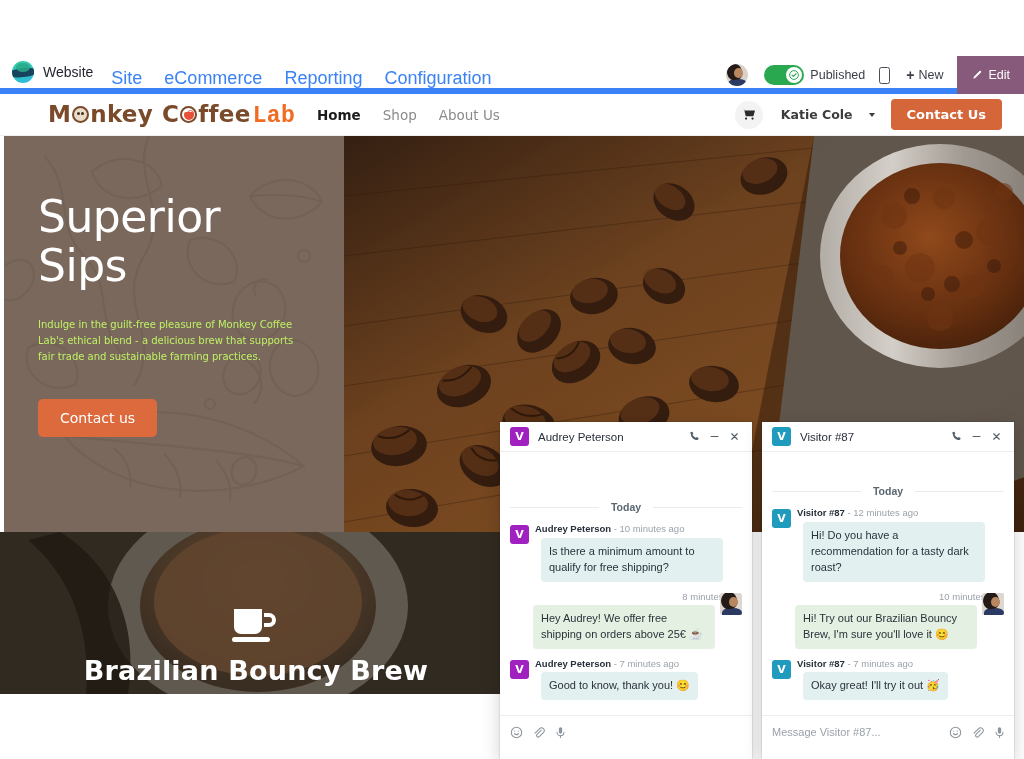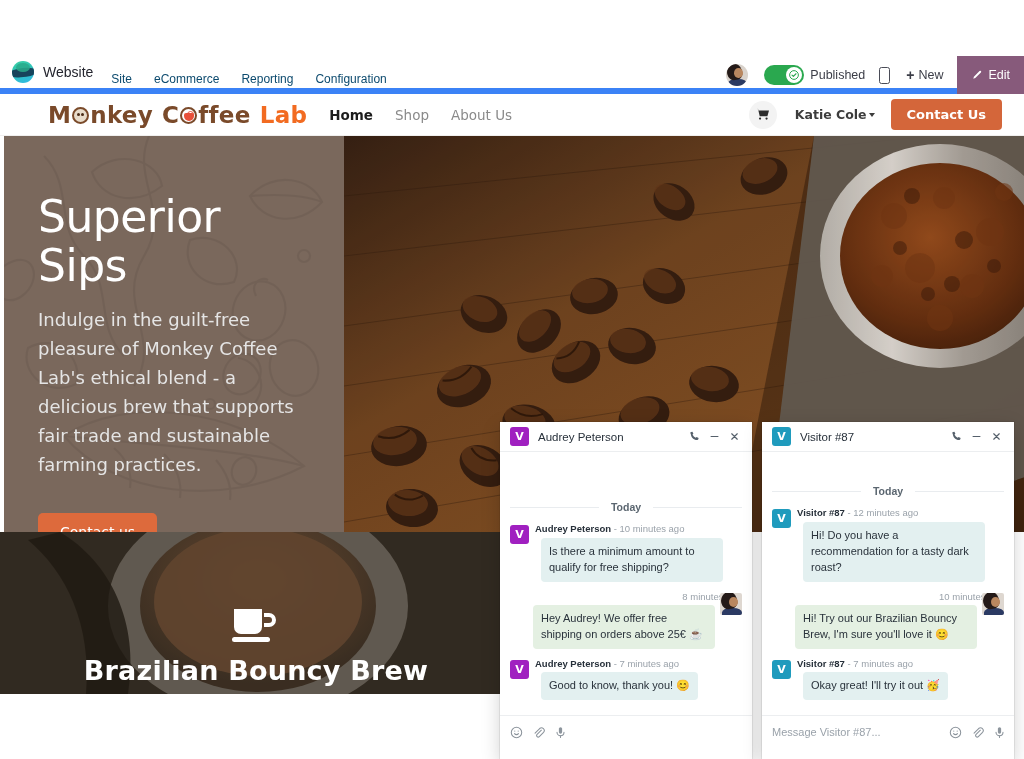--- a/index.html
+++ b/index.html
@@ -28,21 +28,21 @@
   }
   .odoo-logo::after {
     content: ""; position: absolute; left: 4px; top: 2px;
     width: 14px; height: 9px; border-radius: 50%;
     background: #2aa98a; opacity:.85;
   }
   #app-name {
     font-size: 14px; color: #24252e; font-weight: 400; margin-right: 18px;
   }
   .bmenu {
-    font-size: 12px; color: #0c4a6e; margin-right: 22px; cursor: default; margin-top: 13px;
+    font-size: 18px; color: #3b82f6; margin-right: 22px; cursor: default; margin-top: 13px;
   }
   #systray-right {
     position: absolute; right: 0; top: 0; height: 38px;
     display: flex; align-items: center;
   }
   .tb-avatar {
     width: 22px; height: 22px; border-radius: 50%;
     margin-right: 16px; overflow: hidden; position: relative;
     background: #d9d2cb; flex: none;
   }
@@ -93,21 +93,21 @@
     background: #ffffff; display: flex; align-items: center;
     border-bottom: 1px solid #f0efee;
   }
   #brand {
     margin-left: 48px; display: flex; align-items: baseline;
     font-family: "DejaVu Sans", sans-serif;
     font-weight: 700; font-size: 23px; letter-spacing: .3px;
   }
   .brand-monkey { color: #7a4a2a; display: flex; align-items: baseline; }
   .brand-coffee { color: #7a4a2a; display: flex; align-items: baseline; margin-left: 9px;}
-  .brand-lab { color: #f26b21; margin-left: 9px; }
+  .brand-lab { color: #f26b21; margin-left: 2px; font-family: Liberation Mono, monospace; }
   .mk-o {
     display: inline-block; width: 17px; height: 17px; border-radius: 50%;
     background: #e8dccb; border: 2px solid #7a4a2a; position: relative;
     margin: 0 1px; transform: translateY(1px);
   }
   .mk-o::before {
     content:""; position:absolute; left:3px; top:4px; width:3px; height:3px;
     border-radius:50%; background:#4a2b16;
   }
   .mk-o::after {
@@ -137,21 +137,21 @@
   }
   #cart-btn {
     width: 28px; height: 28px; border-radius: 50%; background: #f3f3f3;
     display: flex; align-items: center; justify-content: center;
     margin-right: 18px; cursor: pointer;
   }
   #cart-btn svg { width: 13px; height: 13px; }
   #user-menu {
     font-family: "DejaVu Sans", sans-serif;
     font-size: 12.5px; color: #3c3c3c; font-weight: 700;
-    margin-right: 16px; cursor: pointer; display: flex; align-items: center; gap: 2px; justify-content: center;
+    margin-right: 16px; cursor: pointer; display: flex; align-items: center; gap: 16px; justify-content: center;
   }
   #user-menu .caret {
     width: 0; height: 0; border-left: 3.5px solid transparent;
     border-right: 3.5px solid transparent; border-top: 4.5px solid #3c3c3c;
   }
   #contact-us-btn {
     background: #d4663a; color: #fff; font-size: 13px; font-weight: 700;
     font-family: "DejaVu Sans", sans-serif;
     border-radius: 4px; padding: 8px 16px; cursor: pointer;
   }
@@ -168,22 +168,22 @@
   #hero-left .pattern {
     position: absolute; inset: 0; opacity: .16;
   }
   #hero-copy { position: relative; padding: 56px 34px 0 34px; }
   #hero-title {
     font-family: "DejaVu Sans", sans-serif;
     font-size: 44px; line-height: 1.12; color: #ffffff; font-weight: 400;
     white-space: pre-line; letter-spacing: -0.5px;
   }
   #hero-sub {
-    margin-top: 14px; font-family: "DejaVu Sans", sans-serif;
-    font-size: 18px; line-height: 1.62; color: #e5e5e5; max-width: 278px;
+    margin-top: 26px; font-family: "DejaVu Sans", sans-serif;
+    font-size: 10px; line-height: 1.62; color: #bef264; max-width: 278px;
   }
   #hero-cta {
     margin-top: 34px; display: inline-block; background: #dd6a3c; color: #fff;
     font-family: "DejaVu Sans", sans-serif;
     font-size: 14px; padding: 11px 22px; border-radius: 5px; cursor: pointer;
   }
   #hero-right {
     flex: 1; height: 396px; position: relative; overflow: hidden;
     background: #5a3620;
   }

